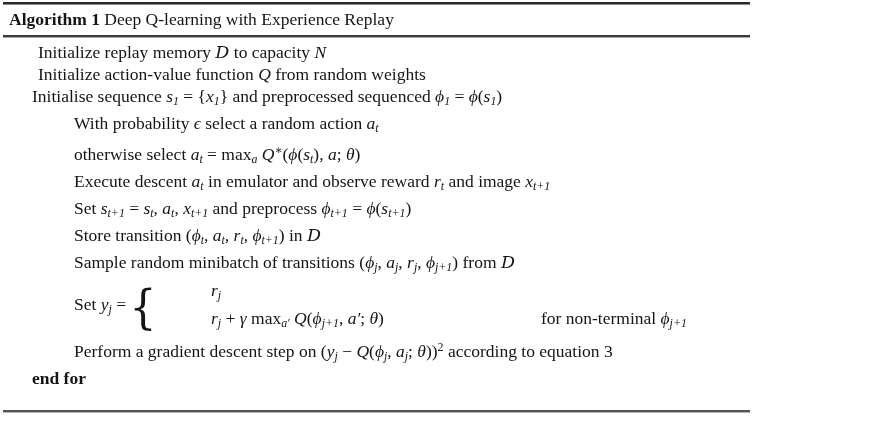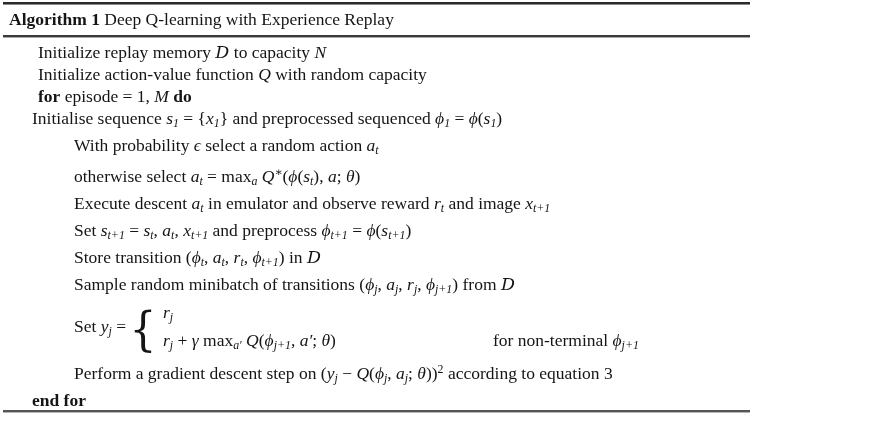--- a/index.html
+++ b/index.html
@@ -45,37 +45,36 @@
   .t-cal{font-style:italic;font-family:"DejaVu Serif",serif;}
   .t-sub{font-size:68%;font-style:italic;vertical-align:-0.25em;}
   .t-sup{font-size:68%;vertical-align:0.5em;font-style:normal;}
   .case-line{display:flex;align-items:center;margin:1px 0;}
   .case-brace{
     font-size:47px;font-weight:400;line-height:46px;
     margin:0 5px 0 2px;
     font-family:"DejaVu Serif",serif;
     transform:scaleX(0.9);
   }
-  .case-rows{display:inline-flex;flex-direction:column;}
+  .case-rows{display:inline-flex;flex-direction:column;margin-left:48px;}
   .case-row{display:flex;line-height:23px;white-space:nowrap;}
   .case-expr{display:inline-block;width:330px;}
 </style>
 </head>
 <body>
 
 <div class="page">
   <div class="rule-top"></div>
   <div class="title-row">
     <span class="title-label">Algorithm 1</span><span class="title-text"> Deep Q-learning with Experience Replay</span>
   </div>
   <div class="rule-mid"></div>
   <div class="algo-body">
       <div class="line ind1"><span class="t-r">Initialize replay memory </span><span class="t-cal">D</span><span class="t-r"> to capacity </span><span class="t-i">N</span></div>
-      <div class="line ind1"><span class="t-r">Initialize action-value function </span><span class="t-i">Q</span><span class="t-r"> with random capacity</span></div>
-      <div class="line ind1"><span class="t-b">for</span><span class="t-r"> episode = 1, </span><span class="t-i">M</span><span class="t-r"> </span><span class="t-b">do</span></div>
+      <div class="line ind1"><span class="t-r">Initialize action-value function </span><span class="t-i">Q</span><span class="t-r"> from random weights</span></div>
       <div class="line ind2"><span class="t-r">Initialise sequence </span><span class="t-i">s</span><span class="t-sub">1</span><span class="t-r"> = {</span><span class="t-i">x</span><span class="t-sub">1</span><span class="t-r">} and preprocessed sequenced </span><span class="t-i">ϕ</span><span class="t-sub">1</span><span class="t-r"> = </span><span class="t-i">ϕ</span><span class="t-r">(</span><span class="t-i">s</span><span class="t-sub">1</span><span class="t-r">)</span></div>
       <div class="line ind3"><span class="t-r">With probability </span><span class="t-i">ϵ</span><span class="t-r"> select a random action </span><span class="t-i">a</span><span class="t-sub">t</span></div>
       <div class="line ind3"><span class="t-r">otherwise select </span><span class="t-i">a</span><span class="t-sub">t</span><span class="t-r"> = max</span><span class="t-sub">a</span><span class="t-r"> </span><span class="t-i">Q</span><span class="t-sup">∗</span><span class="t-r">(</span><span class="t-i">ϕ</span><span class="t-r">(</span><span class="t-i">s</span><span class="t-sub">t</span><span class="t-r">), </span><span class="t-i">a</span><span class="t-r">; </span><span class="t-i">θ</span><span class="t-r">)</span></div>
       <div class="line ind3"><span class="t-r">Execute descent </span><span class="t-i">a</span><span class="t-sub">t</span><span class="t-r"> in emulator and observe reward </span><span class="t-i">r</span><span class="t-sub">t</span><span class="t-r"> and image </span><span class="t-i">x</span><span class="t-sub">t+1</span></div>
       <div class="line ind3"><span class="t-r">Set </span><span class="t-i">s</span><span class="t-sub">t+1</span><span class="t-r"> = </span><span class="t-i">s</span><span class="t-sub">t</span><span class="t-r">, </span><span class="t-i">a</span><span class="t-sub">t</span><span class="t-r">, </span><span class="t-i">x</span><span class="t-sub">t+1</span><span class="t-r"> and preprocess </span><span class="t-i">ϕ</span><span class="t-sub">t+1</span><span class="t-r"> = </span><span class="t-i">ϕ</span><span class="t-r">(</span><span class="t-i">s</span><span class="t-sub">t+1</span><span class="t-r">)</span></div>
       <div class="line ind3"><span class="t-r">Store transition (</span><span class="t-i">ϕ</span><span class="t-sub">t</span><span class="t-r">, </span><span class="t-i">a</span><span class="t-sub">t</span><span class="t-r">, </span><span class="t-i">r</span><span class="t-sub">t</span><span class="t-r">, </span><span class="t-i">ϕ</span><span class="t-sub">t+1</span><span class="t-r">) in </span><span class="t-cal">D</span></div>
       <div class="line ind3"><span class="t-r">Sample random minibatch of transitions (</span><span class="t-i">ϕ</span><span class="t-sub">j</span><span class="t-r">, </span><span class="t-i">a</span><span class="t-sub">j</span><span class="t-r">, </span><span class="t-i">r</span><span class="t-sub">j</span><span class="t-r">, </span><span class="t-i">ϕ</span><span class="t-sub">j+1</span><span class="t-r">) from </span><span class="t-cal">D</span></div>
       <div class="line ind3 case-line">
         <span><span class="t-r">Set </span><span class="t-i">y</span><span class="t-sub">j</span><span class="t-r"> = </span></span>
         <span class="case-brace">{</span>

